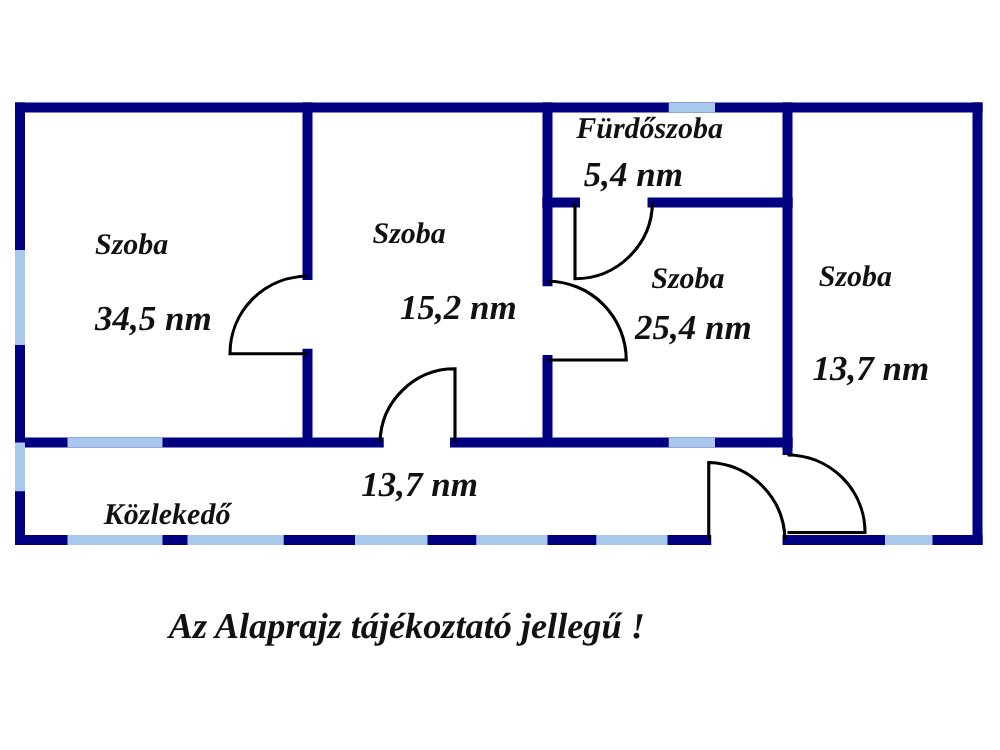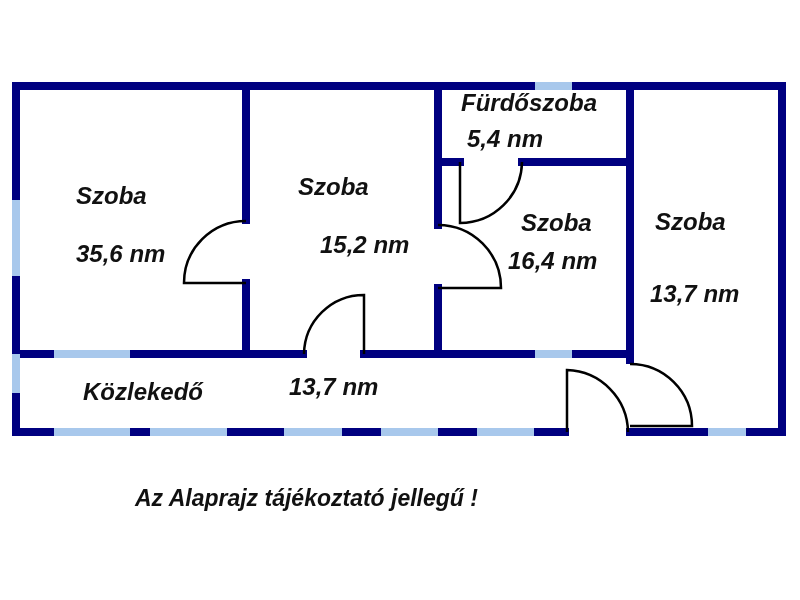--- a/index.html
+++ b/index.html
@@ -1,29 +1,29 @@
 <!DOCTYPE html>
 <html><head>
 <meta charset="utf-8">
 <style>
   html, body { margin: 0; padding: 0; background: #ffffff; }
   body { width: 800px; height: 600px; position: relative; overflow: hidden; }
   #plan { position: absolute; left: 0; top: 0; width: 800px; height: 600px; }
   .label {
     position: absolute;
-    font-family: Liberation Sans, sans-serif;
+    font-family: Liberation Serif, serif;
     font-style: italic;
     font-weight: bold;
     color: #111111;
     white-space: nowrap;
     line-height: 1;
   }
   .room-name { font-size: 24px; }
-  .room-area { font-size: 24px; }
-  .note { font-size: 23px; }
+  .room-area { font-size: 28px; }
+  .note { font-size: 29px; }
 </style>
 </head>
 <body>
 
 <svg id="plan" viewBox="0 0 800 600" xmlns="http://www.w3.org/2000/svg">
   <g stroke="#000080" stroke-width="8" fill="none" stroke-linecap="square">
 
     <line x1="16" y1="86" x2="782" y2="86"></line>
     <line x1="16" y1="86" x2="16" y2="432"></line>
     <line x1="782" y1="86" x2="782" y2="432"></line>
@@ -70,30 +70,30 @@
 
     <path d="M364 354 L364 295 A60 60 0 0 0 304 354"></path>
 
     <path d="M567 432 L567 370 A63 63 0 0 1 628 432"></path>
 
     <path d="M630 426 L692 426 A62 62 0 0 0 630 364"></path>
   </g>
 </svg>
 
 <div class="label room-name" style="left:76px; top:184px;">Szoba</div>
-<div class="label room-area" style="left:76px; top:242px;">35,6 nm</div>
+<div class="label room-area" style="left:76px; top:242px;">34,5 nm</div>
 
 <div class="label room-name" style="left:298px; top:175px;">Szoba</div>
 <div class="label room-area" style="left:296px; top:233px;margin-left:24px;">15,2 nm</div>
 
 <div class="label room-name" style="left:461px; top:91px;">Fürdőszoba</div>
 <div class="label room-area" style="left:467px; top:127px;">5,4 nm</div>
 
 <div class="label room-name" style="left:521px; top:211px;">Szoba</div>
-<div class="label room-area" style="left:508px; top:249px;">16,4 nm</div>
+<div class="label room-area" style="left:508px; top:249px;">25,4 nm</div>
 
 <div class="label room-name" style="left:655px; top:210px;">Szoba</div>
 <div class="label room-area" style="left:650px; top:282px;">13,7 nm</div>
 
-<div class="label room-name" style="left:83px; top:380px;">Közlekedő</div>
+<div class="label room-name" style="left:83px; top:400px;">Közlekedő</div>
 <div class="label room-area" style="left:289px; top:375px;">13,7 nm</div>
 
 <div class="label note" style="left:135px; top:487px;">Az Alaprajz tájékoztató jellegű !</div>
 
 </body></html>

